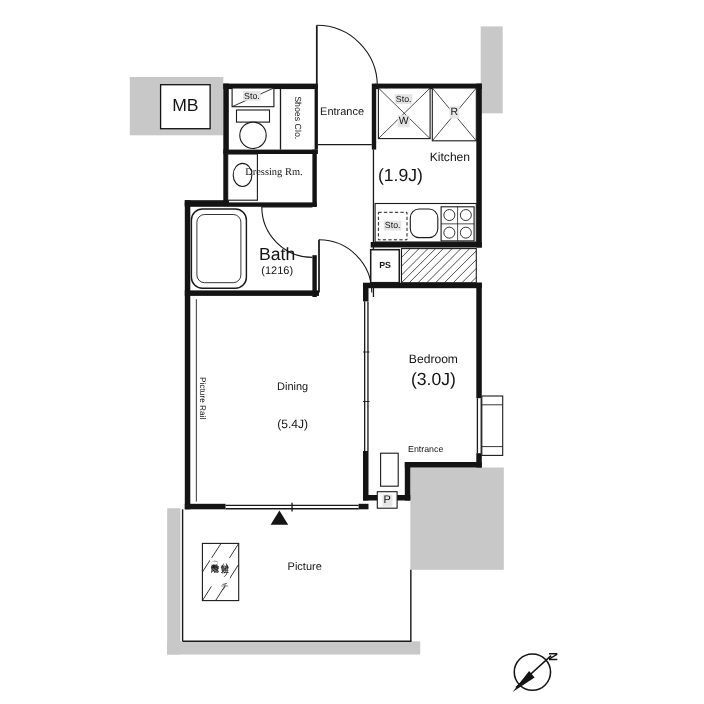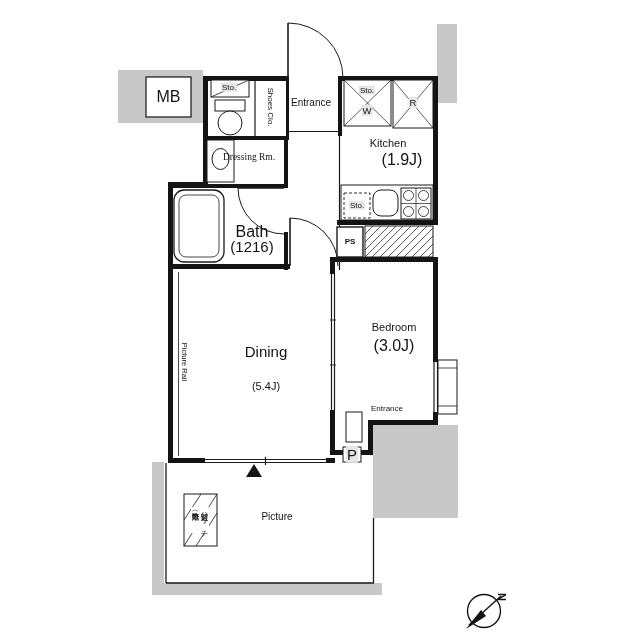--- a/index.html
+++ b/index.html
@@ -9,26 +9,26 @@
   }
   #stage svg{position:absolute;left:0;top:0;}
   .lbl{
     position:absolute;transform:translate(-50%,-50%);
     white-space:nowrap;color:#141414;line-height:1.1;text-align:center;
   }
   .v{writing-mode:vertical-rl;}
   .chip{background:#e5e5e5;padding:0 1px;}
   .f7{font-size:7.5px;}
   .f8{font-size:8px;}
-  .f9{font-size:15px;}
+  .f9{font-size:10px;}
   .f95{font-size:9.5px;}
   .f10{font-size:16px;}
   .f105{font-size:10px;}
   .f11{font-size:11px;}
-  .f12{font-size:15px;}
+  .f12{font-size:10px;}
   .evac{
     position:absolute;transform:translate(-50%,-50%);
     writing-mode:vertical-rl;font-size:7.5px;line-height:1.2;color:#141414;
   }
   .evac div{background:#ffffff;}
   .north{
     position:absolute;transform:translate(-50%,-50%) rotate(90deg);
     font-size:11px;font-weight:bold;
   }
 </style>
@@ -218,22 +218,22 @@
   <div class="lbl f8" style="left:229px;top:88px;"><span class="chip">Sto.</span></div>
 
   <div class="lbl v f8" style="left:270px;top:107px;">Shoes Clo.</div>
 
   <div class="lbl f105" style="left:311px;top:102px;">Entrance</div>
 
   <div class="lbl f8" style="left:367px;top:91px;"><span class="chip">Sto.</span></div>
   <div class="lbl f95" style="left:367px;top:111px;"><span class="chip">W</span></div>
   <div class="lbl f95" style="left:413px;top:103px;"><span class="chip">R</span></div>
 
-  <div class="lbl f11" style="left:382px;top:143px;padding-left:12px;">Kitchen</div>
-  <div class="lbl f10" style="left:402px;top:160px;">(1.9J)</div>
+  <div class="lbl f11" style="left:403px;top:143px;padding-left:12px;">Kitchen</div>
+  <div class="lbl f10" style="left:364px;top:160px;">(1.9J)</div>
 
   <div class="lbl f95" style="left:249px;top:157px;font-family:Liberation Serif, serif;">Dressing Rm.</div>
 
   <div class="lbl f10" style="left:252px;top:232px;">Bath</div>
   <div class="lbl f9" style="left:252px;top:247px;">(1216)</div>
 
   <div class="lbl f8" style="left:357px;top:205.5px;"><span class="chip">Sto.</span></div>
   <div class="lbl f8" style="left:350px;top:242px;font-weight:bold;">PS</div>
 
   <div class="lbl f12" style="left:266px;top:352px;">Dining</div>

